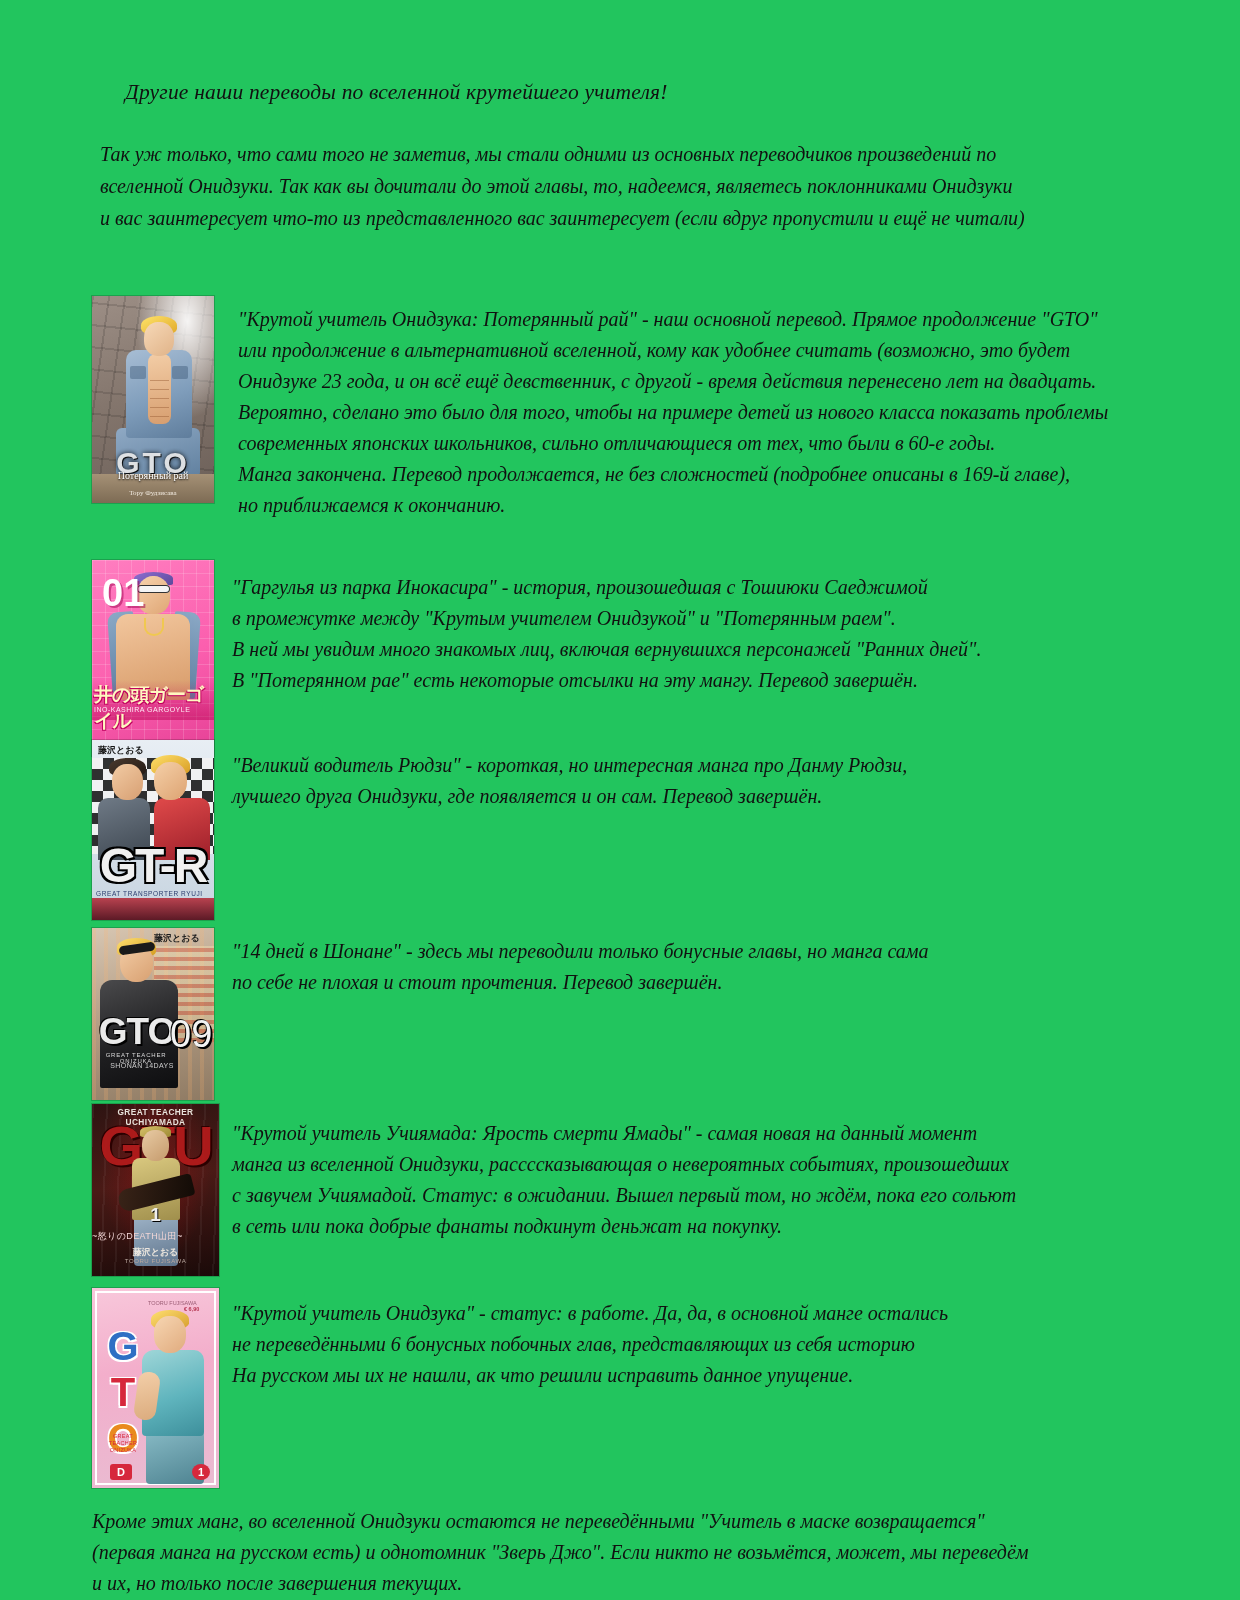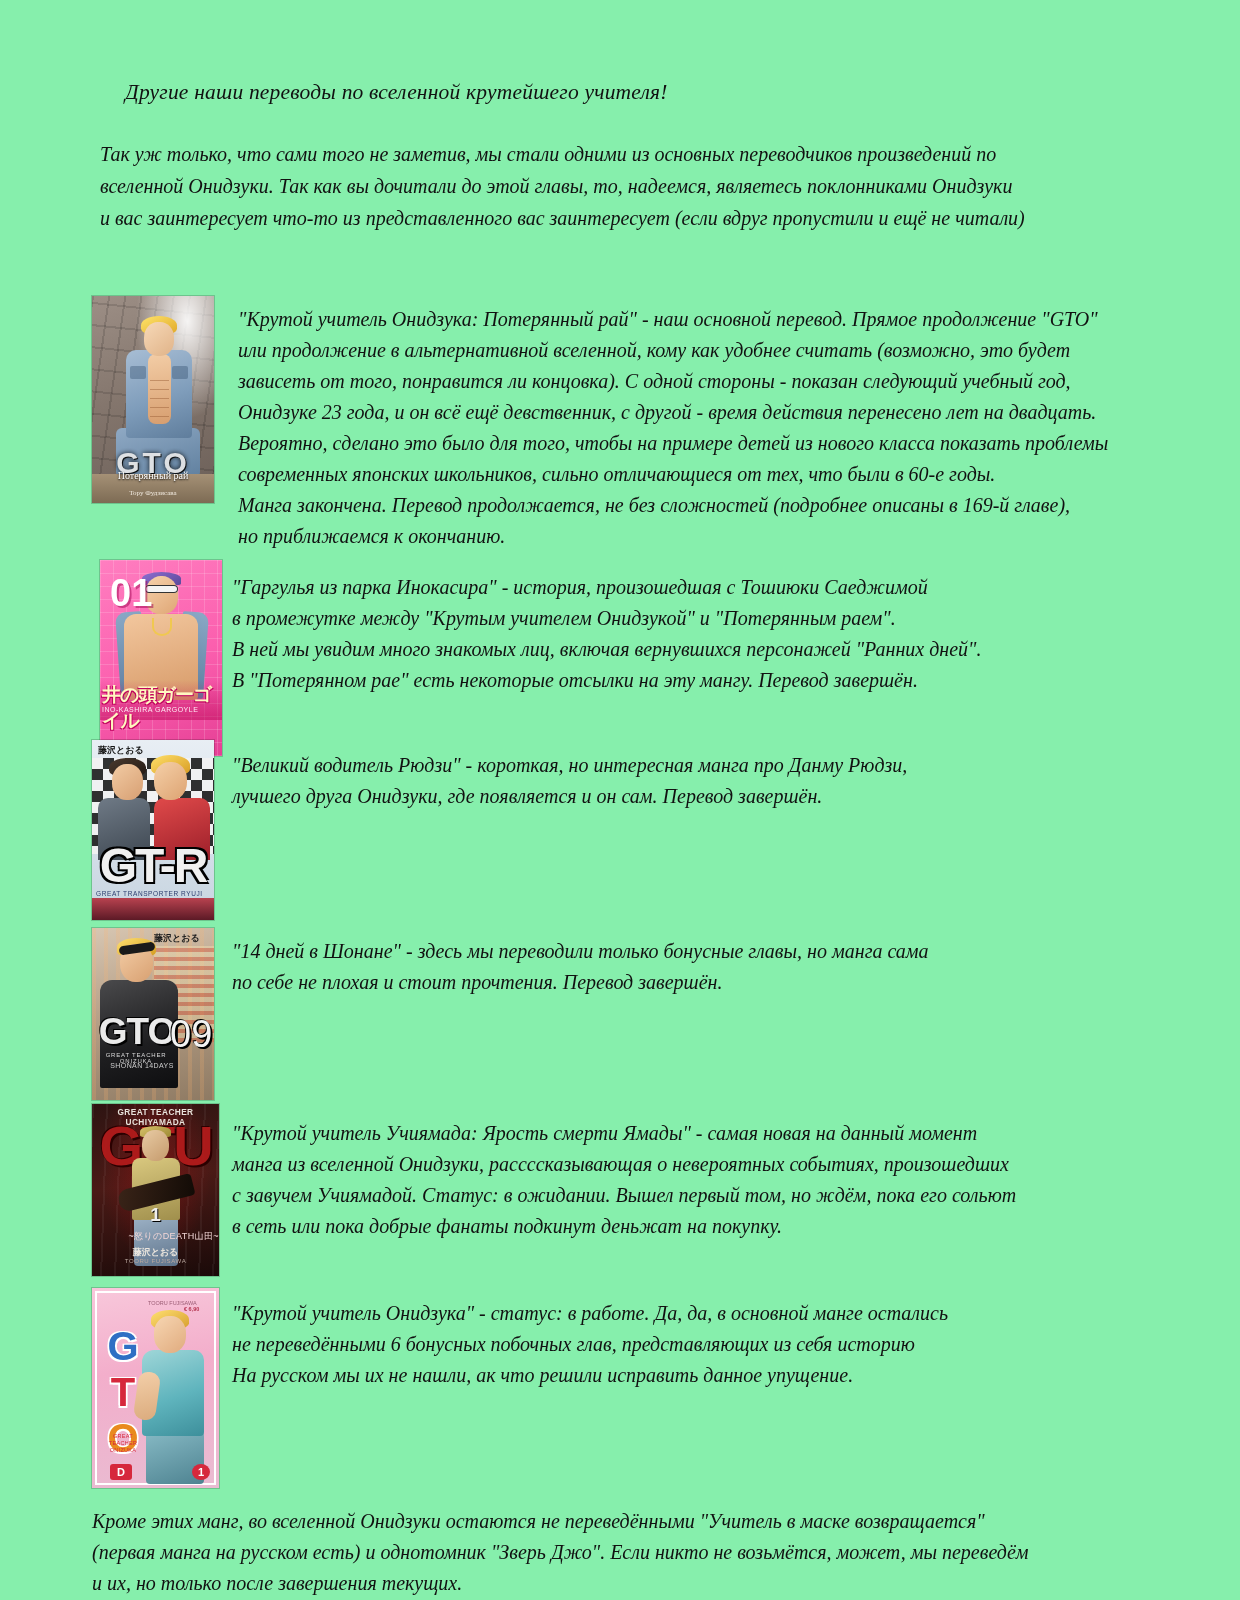--- a/index.html
+++ b/index.html
@@ -14,21 +14,21 @@
     overflow: hidden;
     font-family: "Liberation Serif", "DejaVu Serif", serif;
     color: #111111;
     position: relative;
   }
 
   .page {
     position: relative;
     width: 1240px;
     height: 1600px;
-    background: #86efac;
+    background: #22c55e;
     box-sizing: border-box;
   }
 
   
   .heading {
     position: absolute;
     left: 125px;
     top: 80px;
     font-size: 21.5px;
     letter-spacing: 0.2px;
@@ -163,21 +163,21 @@
     font-family: "Liberation Serif", serif;
     text-shadow: 0 1px 2px #000; font-style: normal;
   }
   .c1 .auth {
     left: 0; top: 193px; width: 122px;
     text-align: center; color: #f0e8dd; font-size: 7px;
     font-family: "Liberation Serif", serif;
   }
 
   
-  .c2 { width: 122px; height: 196px; margin-left: 8px; }
+  .c2 { width: 122px; height: 196px; }
   .c2 .bg {
     inset: 0;
     background:
       repeating-linear-gradient(0deg, rgba(255,255,255,0.16) 0 1px, rgba(0,0,0,0) 1px 13px),
       repeating-linear-gradient(90deg, rgba(255,255,255,0.16) 0 1px, rgba(0,0,0,0) 1px 13px),
       linear-gradient(155deg, #ff7ec0 0%, #fb5fae 55%, #e53f95 100%);
   }
   .c2 .num {
     left: 10px; top: 14px;
     color: #ffffff; font-family: "Liberation Sans", sans-serif;
@@ -409,21 +409,21 @@
   }
   .c5 .num {
     left: 0; top: 100px; width: 127px;
     text-align: center; color: #efefef;
     font-family: "Liberation Sans", sans-serif;
     font-weight: 700; font-size: 19px;
     text-shadow: 1px 1px 0 #000;
   }
   .c5 .jp {
     left: 0; top: 126px; width: 127px;
-    text-align: right; color: #f1d6d6;
+    text-align: left; color: #f1d6d6;
     font-family: "Liberation Sans", sans-serif;
     font-size: 9px; letter-spacing: 0.4px;
   }
   .c5 .auth {
     left: 0; top: 142px; width: 127px;
     text-align: center; color: #ece6de;
     font-family: "Liberation Sans", sans-serif;
     font-weight: 700; font-size: 9px;
   }
   .c5 .authsub {
@@ -531,21 +531,20 @@
         <div class="head"></div>
         <div class="step"></div>
         <div class="gto">GTO</div>
         <div class="sub">Потерянный рай</div>
         <div class="auth">Тору Фудзисава</div>
       </div>
     </div>
     <div class="text">
       <span class="ln">"Крутой учитель Онидзука: Потерянный рай" - наш основной перевод. Прямое продолжение "GTO"</span>
       <span class="ln">или продолжение в альтернативной вселенной, кому как удобнее считать (возможно, это будет</span>
-      <span class="ln">зависеть от того, понравится ли концовка). С одной стороны - показан следующий учебный год,</span>
       <span class="ln">Онидзуке 23 года, и он всё ещё девственник, с другой - время действия перенесено лет на двадцать.</span>
       <span class="ln">Вероятно, сделано это было для того, чтобы на примере детей из нового класса показать проблемы</span>
       <span class="ln">современных японских школьников, сильно отличающиеся от тех, что были в 60-е годы.</span>
       <span class="ln">Манга закончена. Перевод продолжается, не без сложностей (подробнее описаны в 169-й главе),</span>
       <span class="ln">но приближаемся к окончанию.</span>
     </div>
   </div>
 
   <div class="entry" id="entry-2">
     <div class="cover-wrap">

